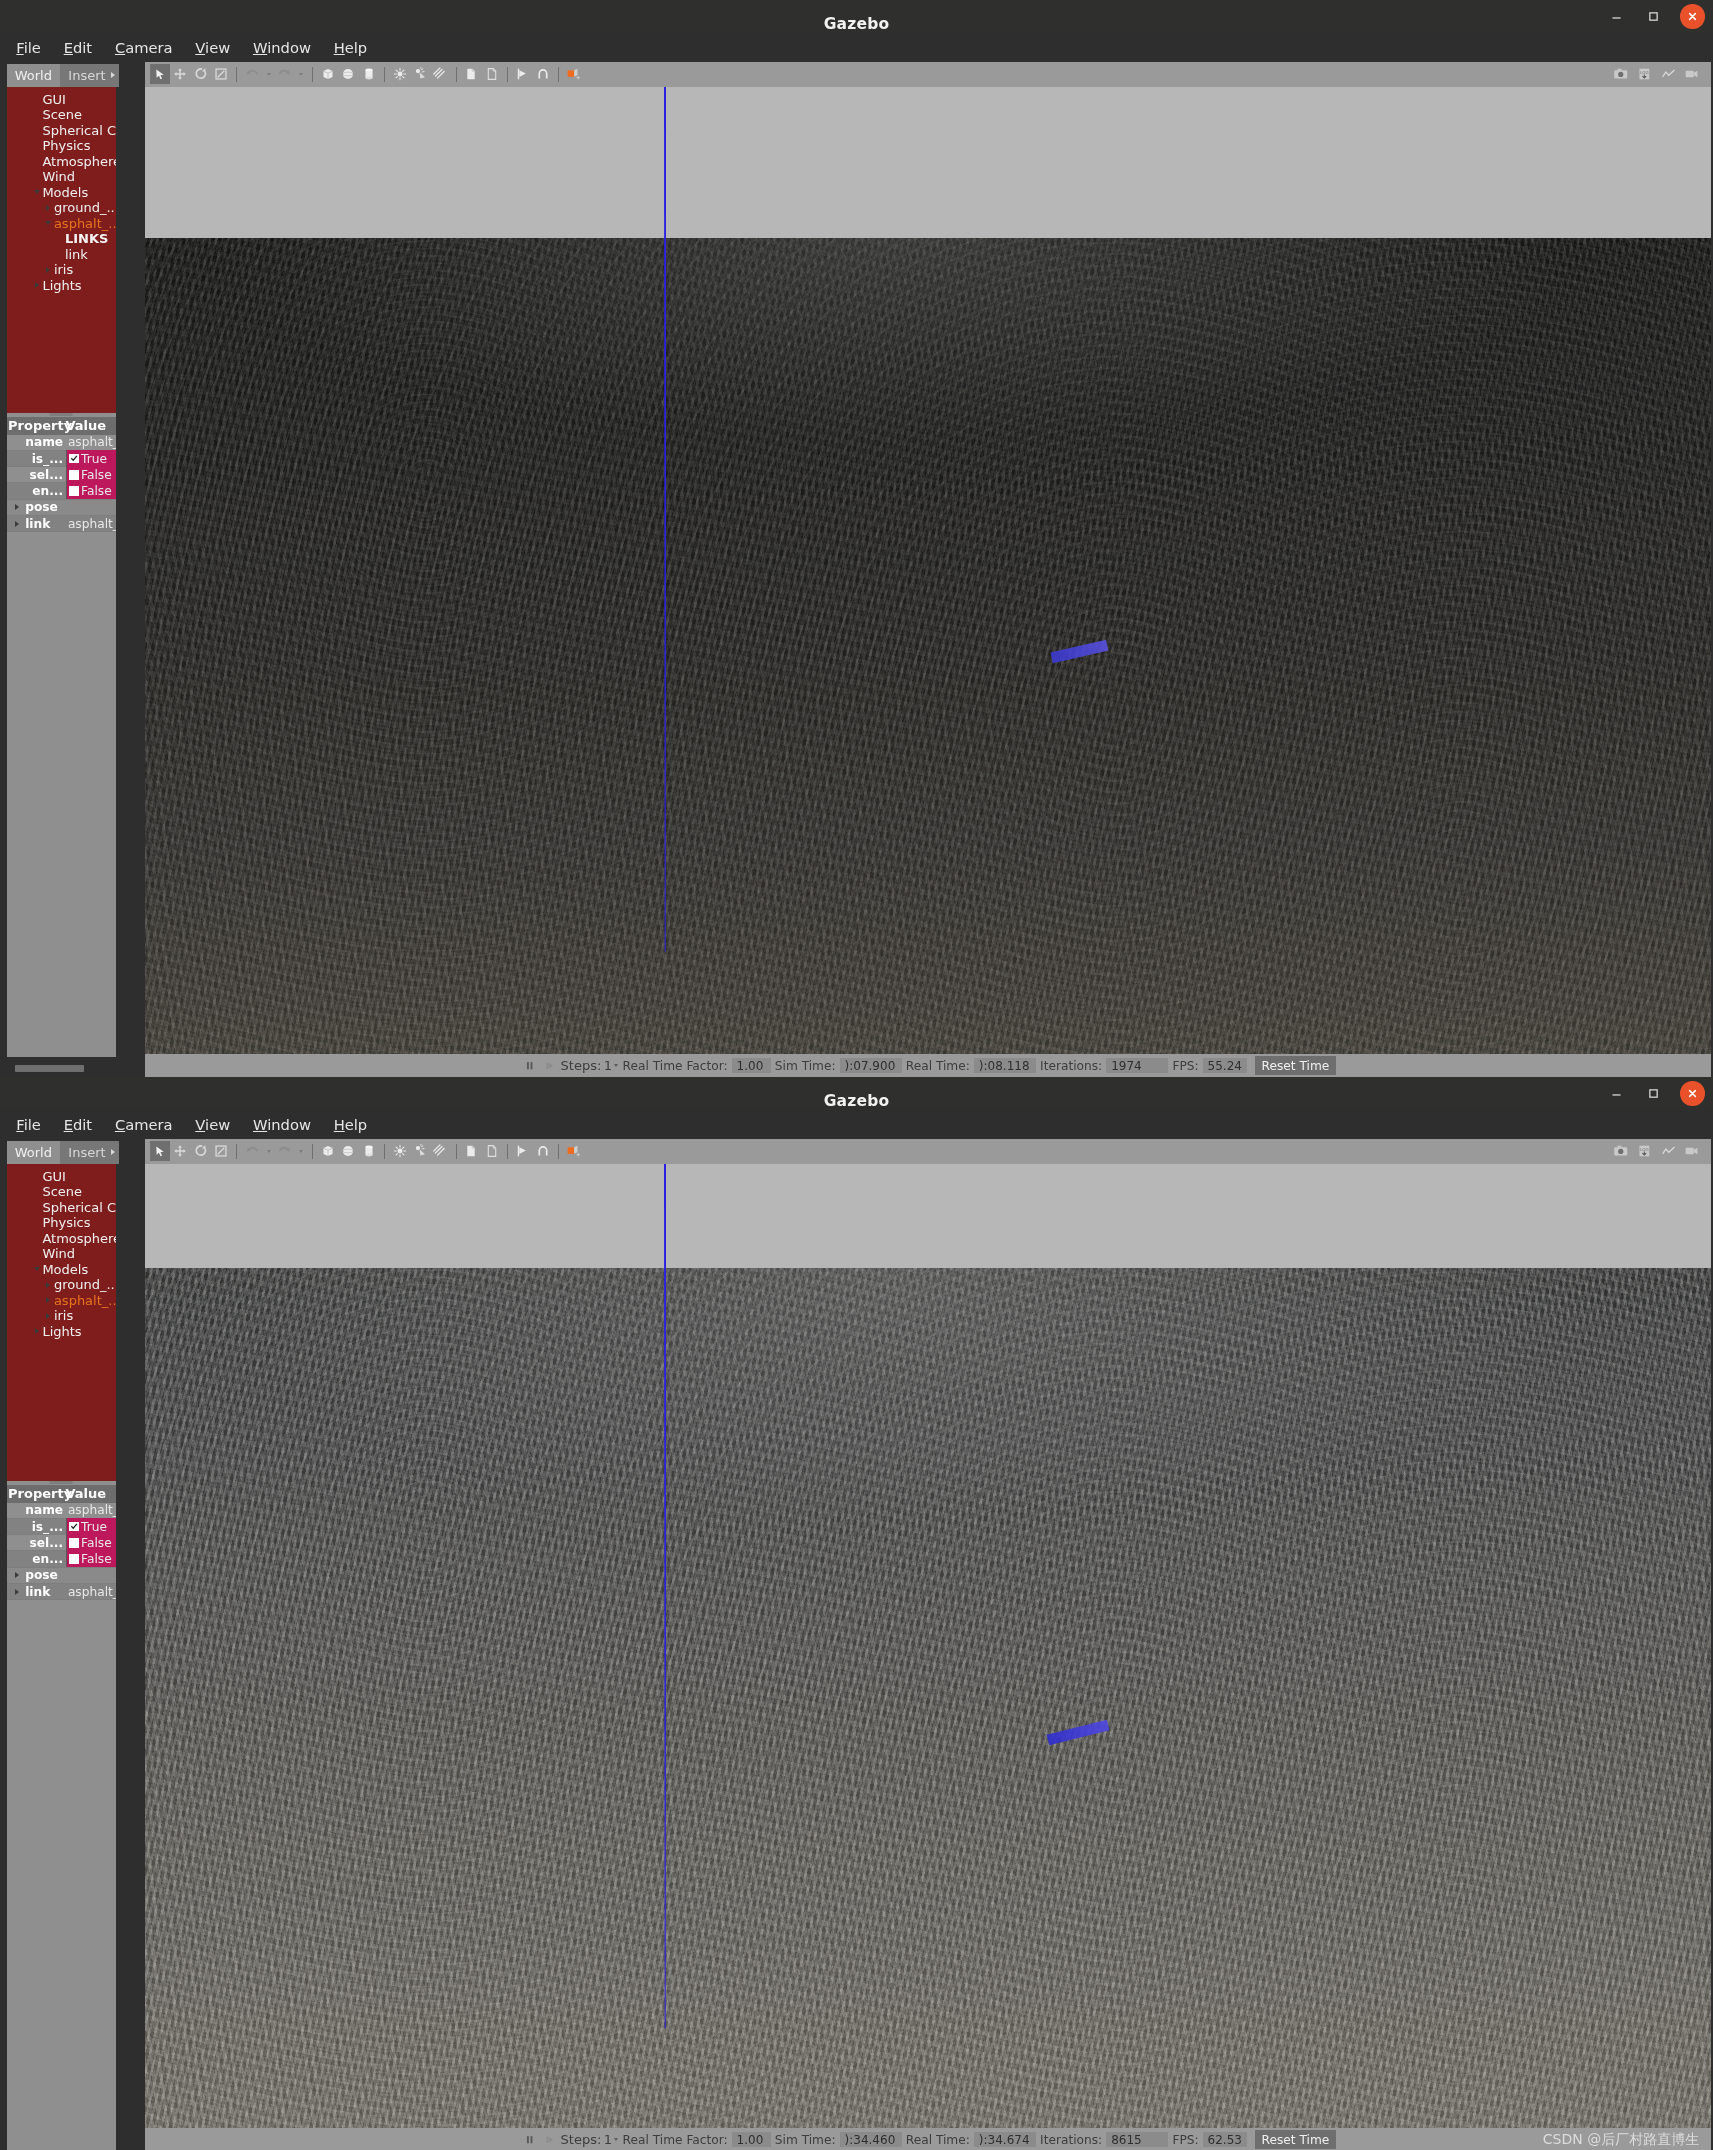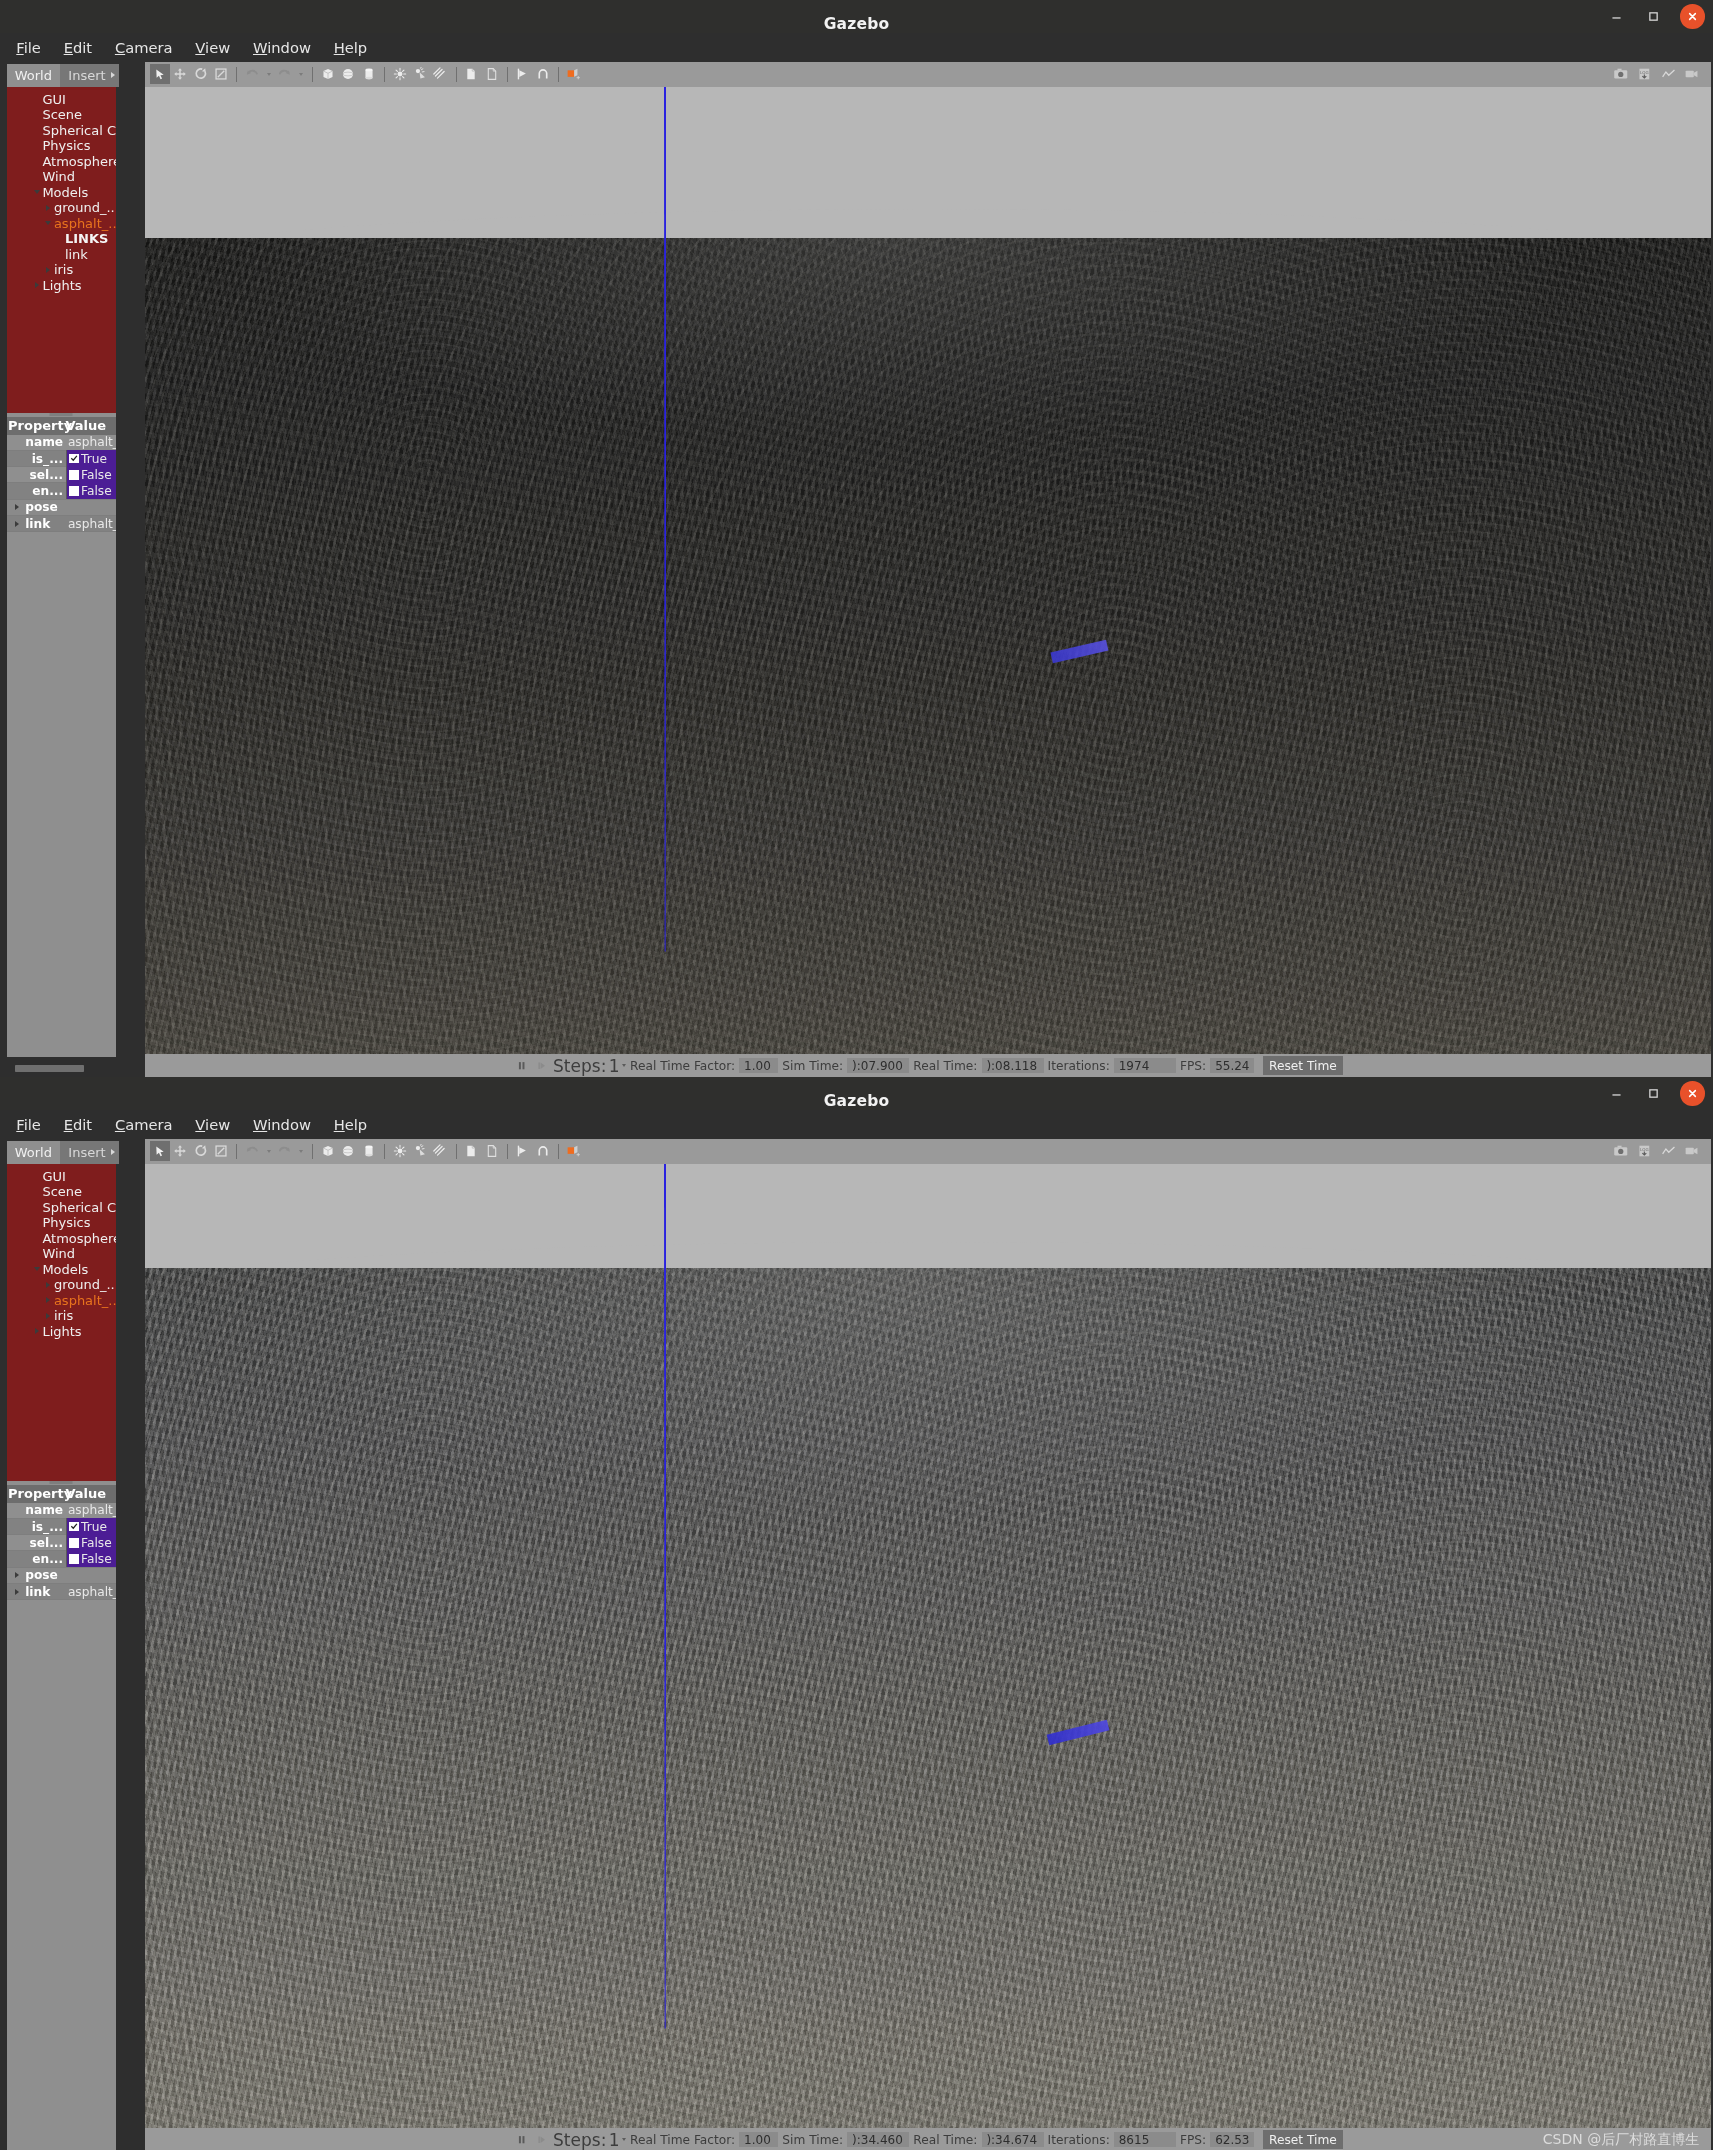--- a/index.html
+++ b/index.html
@@ -84,21 +84,21 @@
   .prop-header .ph { font-size: 13px; font-weight: bold; color: #ffffff; }
   .ph-prop { width: 59px; padding-left: 1.6px; }
   .ph-val { flex: 1; }
   .prow { display: flex; height: 16.3px; align-items: center; font-size: 12.2px; border-bottom: 0.8px solid #7e7e7e; }
   .prow.alt { background: #828282; }
   .pkey {
     width: 59px; flex: 0 0 59px; text-align: right; padding-right: 2.4px;
     color: #ffffff; font-weight: bold; overflow: hidden; white-space: nowrap;
   }
   .pval { flex: 1; color: #e8e8e8; padding-left: 2.4px; display: flex; align-items: center; gap: 2.4px; white-space: nowrap; overflow: hidden; }
-  .pval.boxed { background: #4c1d95; border-left: 0.8px solid #5a5a5a; height: 16.3px; }
+  .pval.boxed { background: #be185d; border-left: 0.8px solid #5a5a5a; height: 16.3px; }
   .cbx { width: 9.8px; height: 9.8px; background: #ffffff; display: inline-flex; align-items: center; justify-content: center; flex: 0 0 9.8px; }
   .cbx svg { display: block; }
   .prow-exp { background: #8a8a8a; }
   .prow-exp .pkey { display: flex; align-items: center; justify-content: flex-start; padding-left: 8.2px; }
   .exp-arrow { width: 0; height: 0; border-left: 4.1px solid #3b3b3b; border-top: 3.3px solid transparent; border-bottom: 3.3px solid transparent; margin-right: 6.5px; }
 
   .hscroll { height: 11.4px; margin: 4.9px 6.5px 3.3px 6.5px; background: #2e2e2e; position: relative; }
   .hscroll .thumb { position: absolute; left: 8.2px; top: 2.4px; width: 69px; height: 7.3px; background: #6f6f6f; border-radius: 0.8px; }
 
   
@@ -129,21 +129,21 @@
   .sb-lbl { font-size: 12.2px; color: #3d3d3d; white-space: nowrap; padding: 0 4.1px; }
   .sb-fld {
     font-size: 12px; color: #2e2e2e; background: #8b8b8b; height: 15.5px;
     display: flex; align-items: center; padding: 0 4.9px; min-width: 39px; white-space: nowrap; overflow: hidden;
   }
   .sb-fld.wide { min-width: 62px; }
   .sb-btn {
     font-size: 12.2px; color: #f0f0f0; background: #6e6e6e; height: 19px;
     display: flex; align-items: center; padding: 0 6.5px; margin-left: 8.2px; white-space: nowrap;
   }
-  .sb-step { font-size: 17px; color: #3d3d3d; display: flex; align-items: center; gap: 2.4px; padding-left: 1.6px; }
+  .sb-step { font-size: 13px; color: #3d3d3d; display: flex; align-items: center; gap: 2.4px; padding-left: 1.6px; }
   .sb-step .caret { width:0;height:0;border-top:3.3px solid #5b5b5b;border-left:2.4px solid transparent;border-right:2.4px solid transparent; }
   .watermark {
     position: absolute; right: 11.4px; top: 50%; transform: translateY(-50%);
     font-size: 14px; color: #dcdcdc; white-space: nowrap;
   }
 </style>
 </head>
 <body>
 
 <div class="win win-1">

